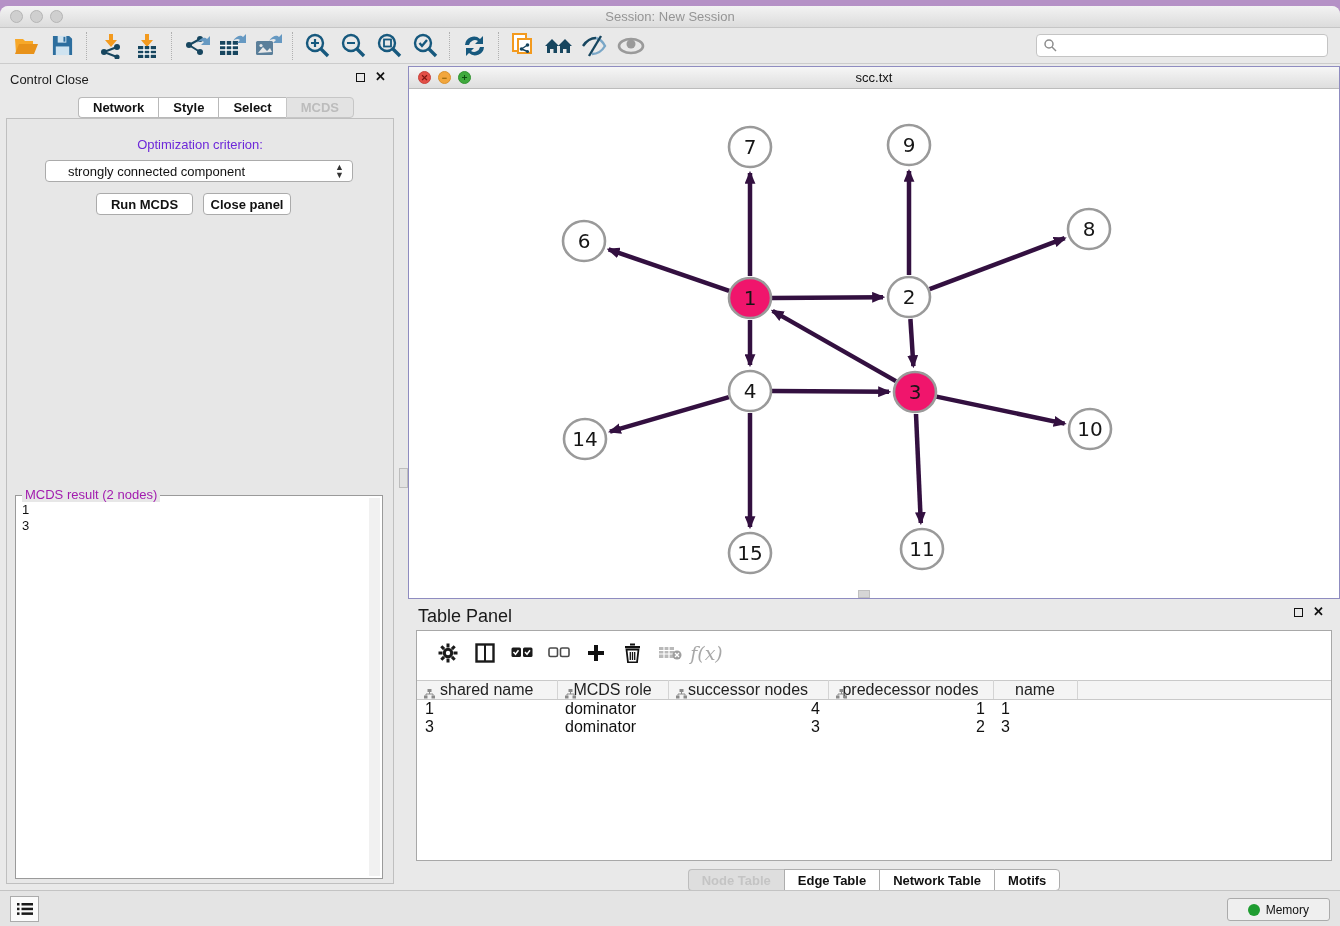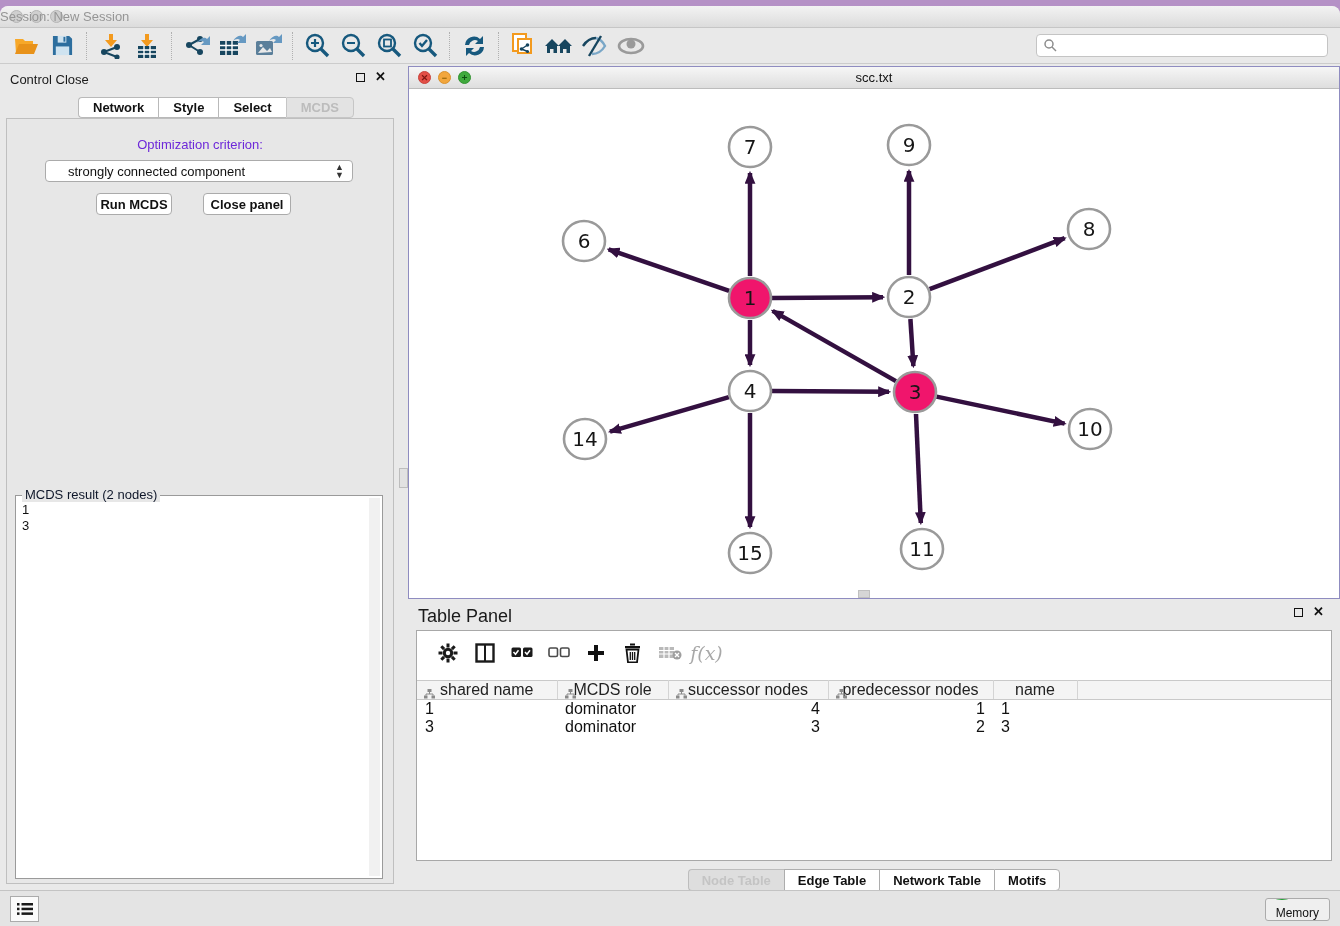--- a/index.html
+++ b/index.html
@@ -5,21 +5,21 @@
   * { margin:0; padding:0; box-sizing:border-box; }
   html,body { width:1340px; height:926px; }
   body { font-family:"Liberation Sans", sans-serif; background:#b591c6; overflow:hidden; }
   .app { position:relative; width:1340px; height:926px; background:#b591c6; }
   .window { position:absolute; top:6px; left:0; right:0; bottom:0; background:#e9e9e9; border-radius:8px 8px 0 0; overflow:hidden; }
 
   
   .titlebar { position:absolute; top:0; left:0; right:0; height:22px; background:linear-gradient(#f3f3f3,#dcdcdc); border-bottom:1px solid #c6c6c6; border-radius:8px 8px 0 0; }
   .traffic { position:absolute; top:4px; left:10px; display:flex; gap:7px; }
   .tl { width:13px; height:13px; border-radius:50%; background:#cfcfcf; border:1px solid #b5b5b5; }
-  .win-title { position:absolute; top:3px; left:0; right:0; text-align:left; font-size:13px; color:#959595; }
+  .win-title { position:absolute; top:3px; left:0; right:0; text-align:center; font-size:13px; color:#959595; }
 
   
   .toolbar { position:absolute; top:22px; left:0; right:0; height:36px; background:#e9e9e9; border-bottom:1px solid #cccccc; display:flex; align-items:center; padding-left:8px; }
   .tb-icon { width:36px; height:30px; display:flex; align-items:center; justify-content:center; cursor:default; }
   .tb-sep { width:1px; height:28px; border-left:1px dotted #b0b0b0; margin:0 6px; }
   .search-wrap { position:absolute; right:12px; top:6px; width:292px; height:23px; background:#fff; border:1px solid #c4c4c4; border-radius:4px; display:flex; align-items:center; padding-left:6px; }
 
   
   .control-panel { position:absolute; left:0; top:60px; width:400px; height:828px; }
   .panel-head { position:absolute; top:6px; left:10px; font-size:13px; color:#1a1a1a; }
@@ -30,21 +30,21 @@
   .cp-tab { height:21px; padding:0 14px; font-size:13px; font-weight:bold; background:#fff; border:1px solid #b9b9b9; border-right:none; display:flex; align-items:center; color:#111; }
   .cp-tab:first-child { border-radius:4px 0 0 4px; }
   .cp-tab.last { border-right:1px solid #b9b9b9; border-radius:0 4px 4px 0; }
   .cp-tab.selected { background:#e3e3e3; color:#bcbcbc; border-color:#c6c6c6; }
   .cp-content { position:absolute; left:6px; top:52px; right:6px; bottom:10px; background:#e7e7e7; border:1px solid #bfbfbf; }
   .opt-label { position:absolute; top:18px; left:0; right:0; text-align:center; font-size:13px; color:#6d28d9; }
   .dropdown { position:absolute; left:38px; top:41px; width:308px; height:22px; background:#fff; border:1px solid #ababab; border-radius:4px; font-size:13px; display:flex; align-items:center; padding-left:22px; color:#111; }
   .dd-arrows { position:absolute; right:8px; top:2px; font-size:9px; line-height:8px; color:#333; text-align:center; }
   .btn { position:absolute; height:22px; background:#fff; border:1px solid #ababab; border-radius:4px; font-size:13px; font-weight:bold; color:#111; display:flex; align-items:center; justify-content:center; }
   .fieldset { position:absolute; left:8px; top:376px; right:10px; bottom:4px; border:1px solid #9a9a9a; background:#fff; }
-  .legend { position:absolute; top:-9px; left:6px; background:#e7e7e7; padding:0 3px; font-size:13px; color:#0f172a;text-align:right; }
+  .legend { position:absolute; top:-9px; left:6px; background:#e7e7e7; padding:0 3px; font-size:13px; color:#a21caf;text-align:right; }
   .result-text { position:absolute; left:0; top:2px; right:14px; bottom:0; padding:4px 6px; font-size:13px; line-height:16px; color:#111; white-space:pre; overflow:hidden; }
   .result-scroll { position:absolute; top:2px; right:2px; bottom:2px; width:11px; background:#f1f1f1; }
 
   
   .v-split-handle { position:absolute; left:399px; top:462px; width:9px; height:20px; background:#e2e2e2; border:1px solid #bdbdbd; }
 
   
   .net-window { position:absolute; left:408px; top:60px; width:932px; height:533px; border:1.5px solid #8f8cc0; background:#fff; }
   .net-titlebar { position:absolute; top:0; left:0; right:0; height:22px; background:linear-gradient(#f6f6f6,#dedede); border-bottom:1px solid #bcbcbc; }
   .net-traffic { position:absolute; top:4px; left:9px; display:flex; gap:7px; }
@@ -71,21 +71,21 @@
   .node-table td { height:16px; padding:0 8px; color:#111; white-space:nowrap; overflow:hidden; }
   .tp-tabs { position:absolute; bottom:3px; left:0; right:0; display:flex; justify-content:center; }
   .tp-tab { height:22px; padding:0 13px; font-size:13px; font-weight:bold; background:#fff; border:1px solid #adadad; border-right:none; display:flex; align-items:center; color:#111; }
   .tp-tab:first-child { border-radius:4px 0 0 4px; }
   .tp-tab.last { border-right:1px solid #adadad; border-radius:0 4px 4px 0; }
   .tp-tab.selected { background:#dedede; color:#c4c4c4; border-color:#bdbdbd; }
 
   
   .statusbar { position:absolute; left:0; right:0; bottom:0; height:36px; background:#e4e4e4; border-top:1px solid #c3c3c3; }
   .list-btn { position:absolute; left:10px; top:5px; width:29px; height:26px; background:#fbfbfb; border:1px solid #ababab; display:flex; align-items:center; justify-content:center; }
-  .memory-btn { position:absolute; right:10px; top:7px; height:23px; background:#efefef; border:1px solid #ababab; border-radius:3px; display:flex; gap:6px; padding:0 10px; font-size:12px; color:#111;flex-direction:column; }
+  .memory-btn { position:absolute; right:10px; top:7px; height:23px; background:#efefef; border:1px solid #ababab; border-radius:3px; display:flex; align-items:center; gap:6px; padding:0 20px; font-size:12px; color:#111; }
   .mem-dot { width:12px; height:12px; border-radius:50%; background:#1f9d31; }
 </style>
 </head>
 <body>
 
 <div class="app">
   <div class="window">
 
     <div class="titlebar">
       <div class="traffic">
@@ -243,21 +243,21 @@
         <div class="cp-tab">Style</div>
         <div class="cp-tab">Select</div>
         <div class="cp-tab last selected">MCDS</div>
       </div>
       <div class="cp-content">
         <div class="opt-label">Optimization criterion:</div>
         <div class="dropdown">
           <span>strongly connected component</span>
           <div class="dd-arrows">▲<br>▼</div>
         </div>
-        <div class="btn" style="left:89px; top:74px; width:76px;">Run MCDS</div>
+        <div class="btn" style="left:89px; top:74px; width:97px;">Run MCDS</div>
         <div class="btn" style="left:196px; top:74px; width:88px;">Close panel</div>
         <div class="fieldset">
           <div class="legend">MCDS result (2 nodes)</div>
           <div class="result-text">1
 3</div>
           <div class="result-scroll"></div>
         </div>
       </div>
     </div>
 

